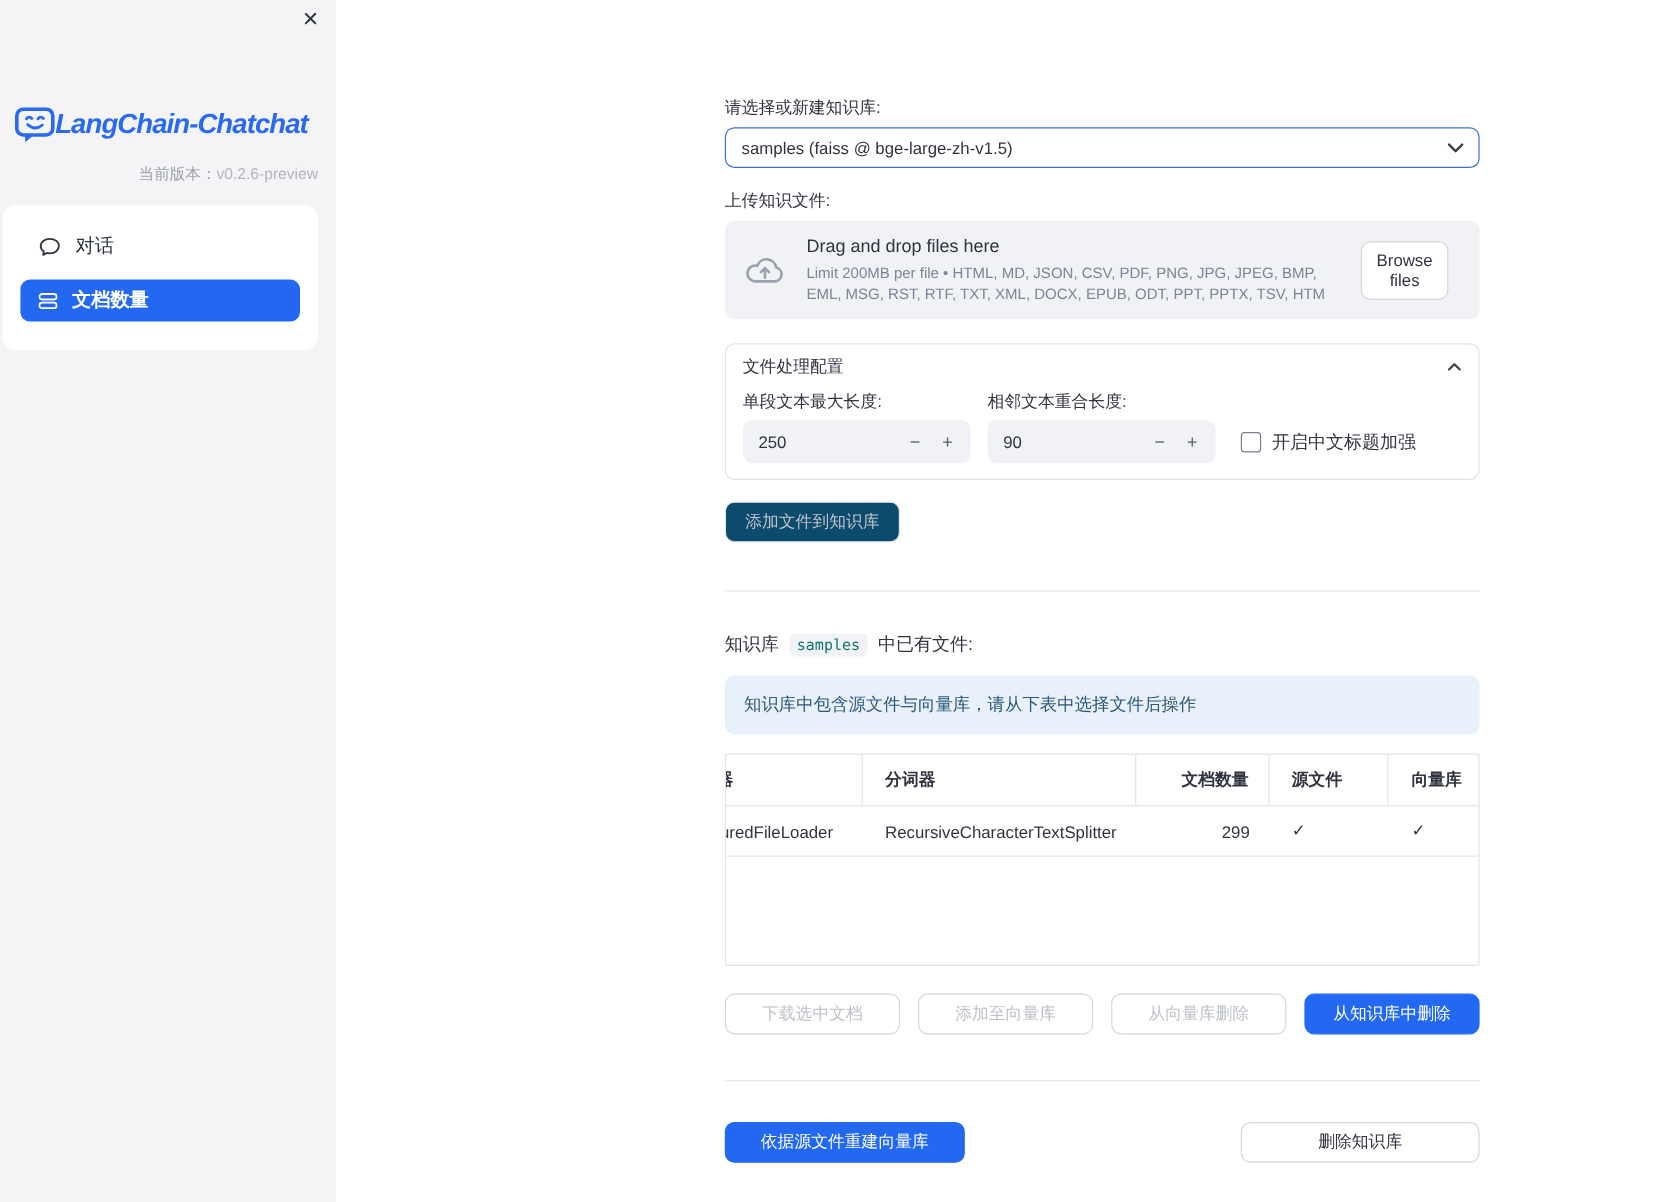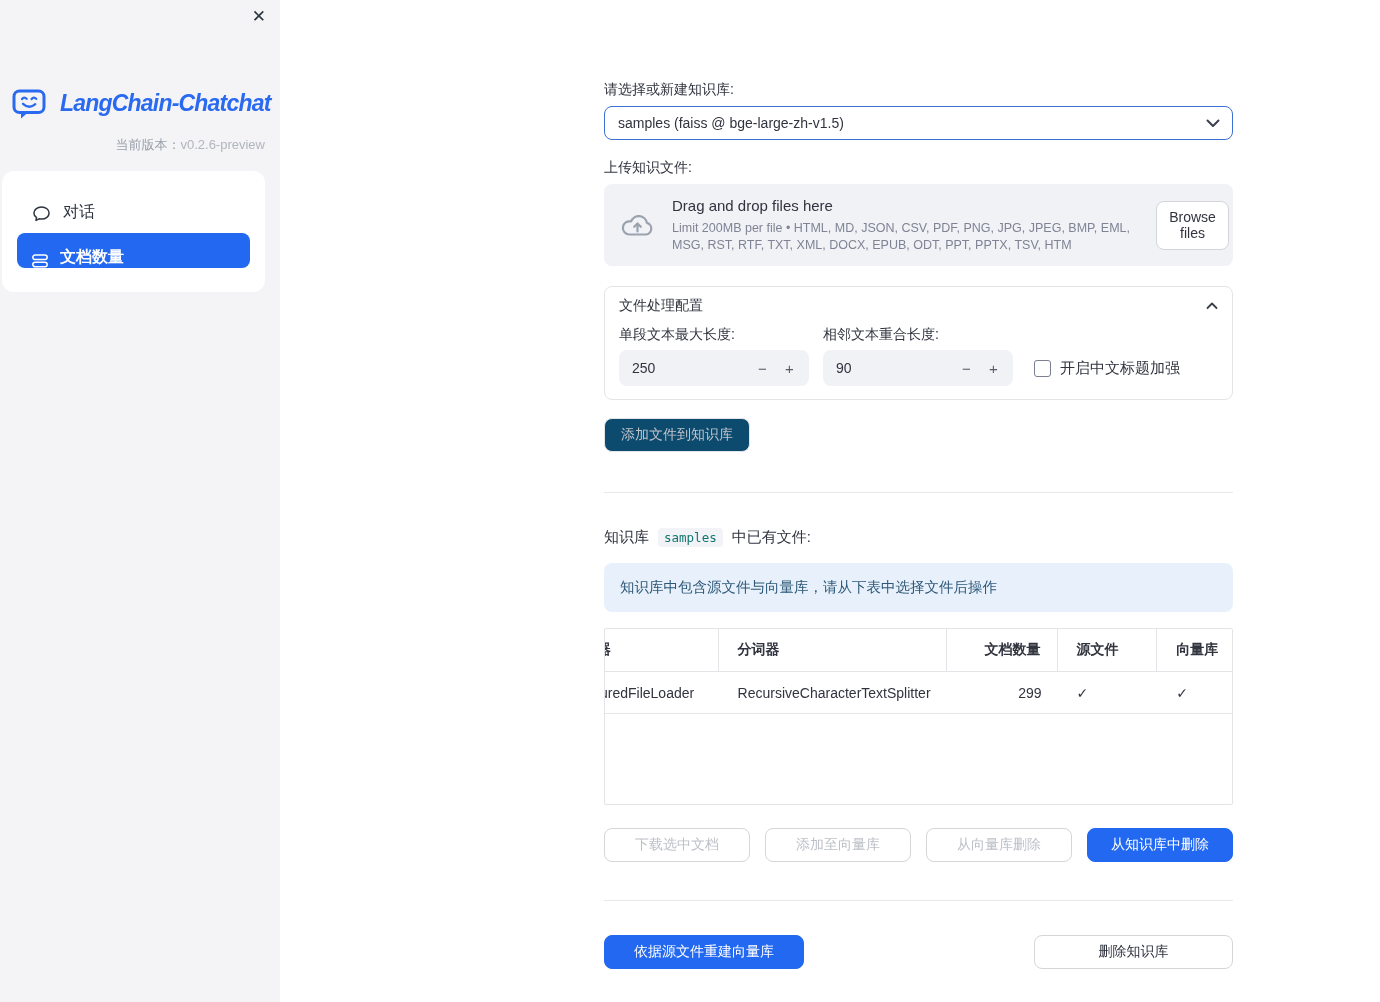--- a/index.html
+++ b/index.html
@@ -6,37 +6,37 @@
   * { box-sizing: border-box; }
   html,body { margin:0; padding:0; }
   body {
     width:1380px; height:1002px; overflow:hidden;
     display:flex; background:#ffffff; color:#31333f;
     font-family:"Liberation Sans","DejaVu Sans",sans-serif;
   }
   
   .sidebar { width:280px; min-width:280px; height:1002px; background:#f4f4f6; position:relative; }
   .close-x { position:absolute; top:6px; right:14px; font-size:17px; color:#2e3440; cursor:pointer; line-height:22px; }
-  .logo-row { display:flex; align-items:center; gap:14px; padding:86px 8px 0 12px; }
+  .logo-row { display:flex; align-items:center; gap:0; padding:86px 8px 0 12px; }
   .logo-text { color:#2a6af0; font-size:23px; font-weight:700; font-style:italic; letter-spacing:-0.8px; white-space:nowrap; }
   .version { text-align:right; margin:16px 15px 0 0; font-size:13px; color:#9ba0aa; }
   .version .ver-val { color:#b1b5bd; }
   .menu-card { background:#ffffff; border-radius:12px; margin:17px 15px 0 2px; padding:17px 0 24px 0; }
-  .menu-item { display:flex; align-items:flex-end; gap:12px; height:35px; margin:0 15px; padding:0 15px; border-radius:8px; font-size:16px; color:#2e3440; cursor:pointer; }
+  .menu-item { display:flex; align-items:center; gap:12px; height:35px; margin:0 15px; padding:0 15px; border-radius:8px; font-size:16px; color:#2e3440; cursor:pointer; }
   .menu-item + .menu-item { margin-top:10px; }
   .menu-item.active { background:#2268f0; color:#ffffff; font-weight:700; }
   .menu-item svg { flex:0 0 auto; }
   
   .main { flex:1; position:relative; background:#ffffff; }
   .content { width:629px; margin:82px 0 0 324px; }
   .field-label { font-size:14px; line-height:15px; height:15px; }
   .select-box { margin-top:9px; height:34px; border:1px solid #3c70d6; border-radius:8px; background:#fff;
     display:flex; align-items:center; justify-content:space-between; padding:0 12px 0 13px; font-size:14px; cursor:pointer; }
   .upload-label { margin-top:20px; }
-  .dropzone { margin-top:9px; height:82px; background:#f0f2f6; border-radius:8px; display:flex; align-items:center; padding:0 4px 0 15px; gap:16px; }
+  .dropzone { margin-top:9px; height:82px; background:#f0f2f6; border-radius:8px; display:flex; align-items:center; padding:0 26px 0 15px; gap:16px; }
   .dz-texts { flex:1; min-width:0; }
   .dz-title { font-size:15px; color:#31333f; }
   .dz-hint { font-size:12.5px; color:#7f8494; margin-top:6px; line-height:1.33; max-width:476px; }
   .browse-btn { width:73px; min-height:49px; background:#fff; border:1px solid #d3d5d9; border-radius:8px;
     font-size:14px; color:#31333f; display:flex; align-items:center; justify-content:center; text-align:center; padding:5px 9px; cursor:pointer; }
   .expander { margin-top:20px; height:114px; border:1px solid #e2e4e8; border-radius:8px; padding:0 14px; background:#fff; }
   .exp-header { height:37px; display:flex; align-items:center; justify-content:space-between; font-size:14px; cursor:pointer; }
   .exp-body { display:flex; gap:14px; margin-top:3px; }
   .exp-col { width:190px; }
   .exp-col .field-label { height:14px; }

